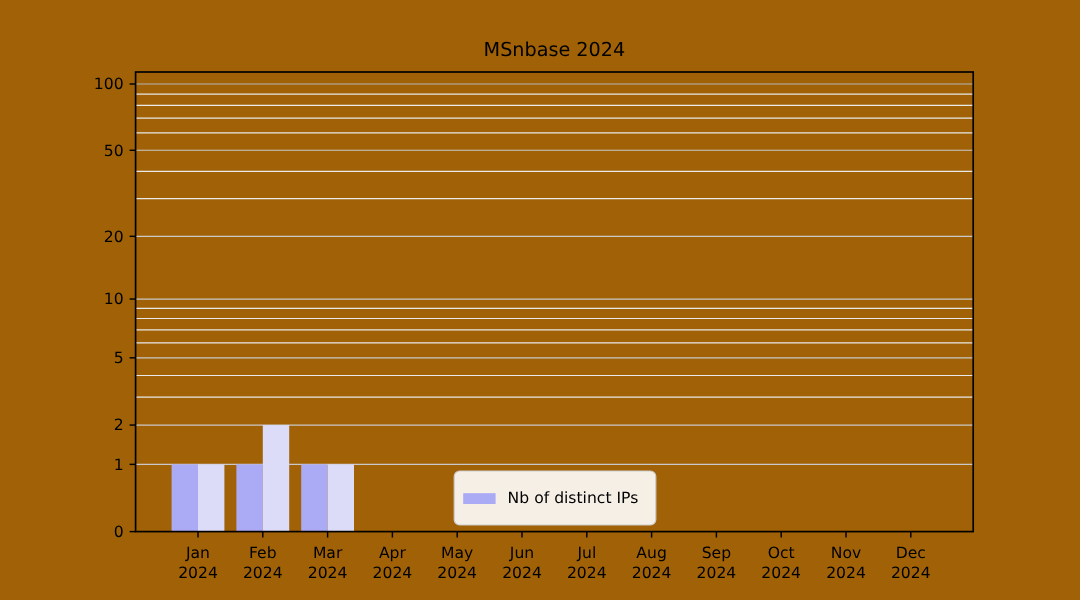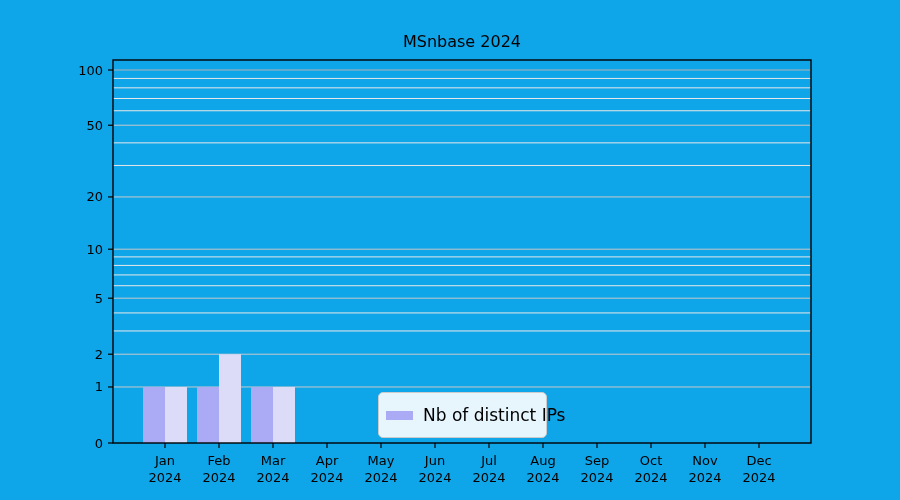--- a/index.html
+++ b/index.html
@@ -1,33 +1,33 @@
 <!DOCTYPE html>
 <html><head>
 <meta charset="utf-8">
 <style>
   html,body { margin:0; padding:0; background:#ffffff; }
   #figure {
-    position:relative; width:900px; height:500px; background:#0ea5e9;
+    position:relative; width:900px; height:500px; background:#a16207;
     font-family:"DejaVu Sans", sans-serif; overflow:hidden;
   }
   #chart-title {
     position:absolute; left:113px; width:698px; top:32px; height:20px;
     text-align:center; font-size:16px; color:#000; line-height:20px;
   }
   #plot-svg { position:absolute; left:0; top:0; }
   #legend {
     position:absolute; left:378px; top:392px; width:169px; height:46px;
     background:rgba(255,255,255,0.9); border:1px solid #cccccc; border-radius:5px;
     box-sizing:border-box; padding:4px 10px 4px 7px;
     display:flex; flex-direction:column; justify-content:space-around;
   }
   .legend-row { display:flex; align-items:center; height:19px; }
   .legend-swatch { width:27px; height:9px; margin-right:10px; flex:0 0 27px; }
-  .legend-label { font-size:17px; color:#000; white-space:nowrap; }
+  .legend-label { font-size:13px; color:#000; white-space:nowrap; }
 </style>
 </head>
 <body>
 
 <div id="figure">
   <div id="chart-title">MSnbase 2024</div>
   <svg id="plot-svg" width="900" height="500">
       <line x1="113" x2="811" y1="330.95789951512876" y2="330.95789951512876" stroke="#e9e9e9" stroke-width="1"></line>
       <line x1="113" x2="811" y1="312.92314953699224" y2="312.92314953699224" stroke="#e9e9e9" stroke-width="1"></line>
       <line x1="113" x2="811" y1="285.72902886306207" y2="285.72902886306207" stroke="#e9e9e9" stroke-width="1"></line>

